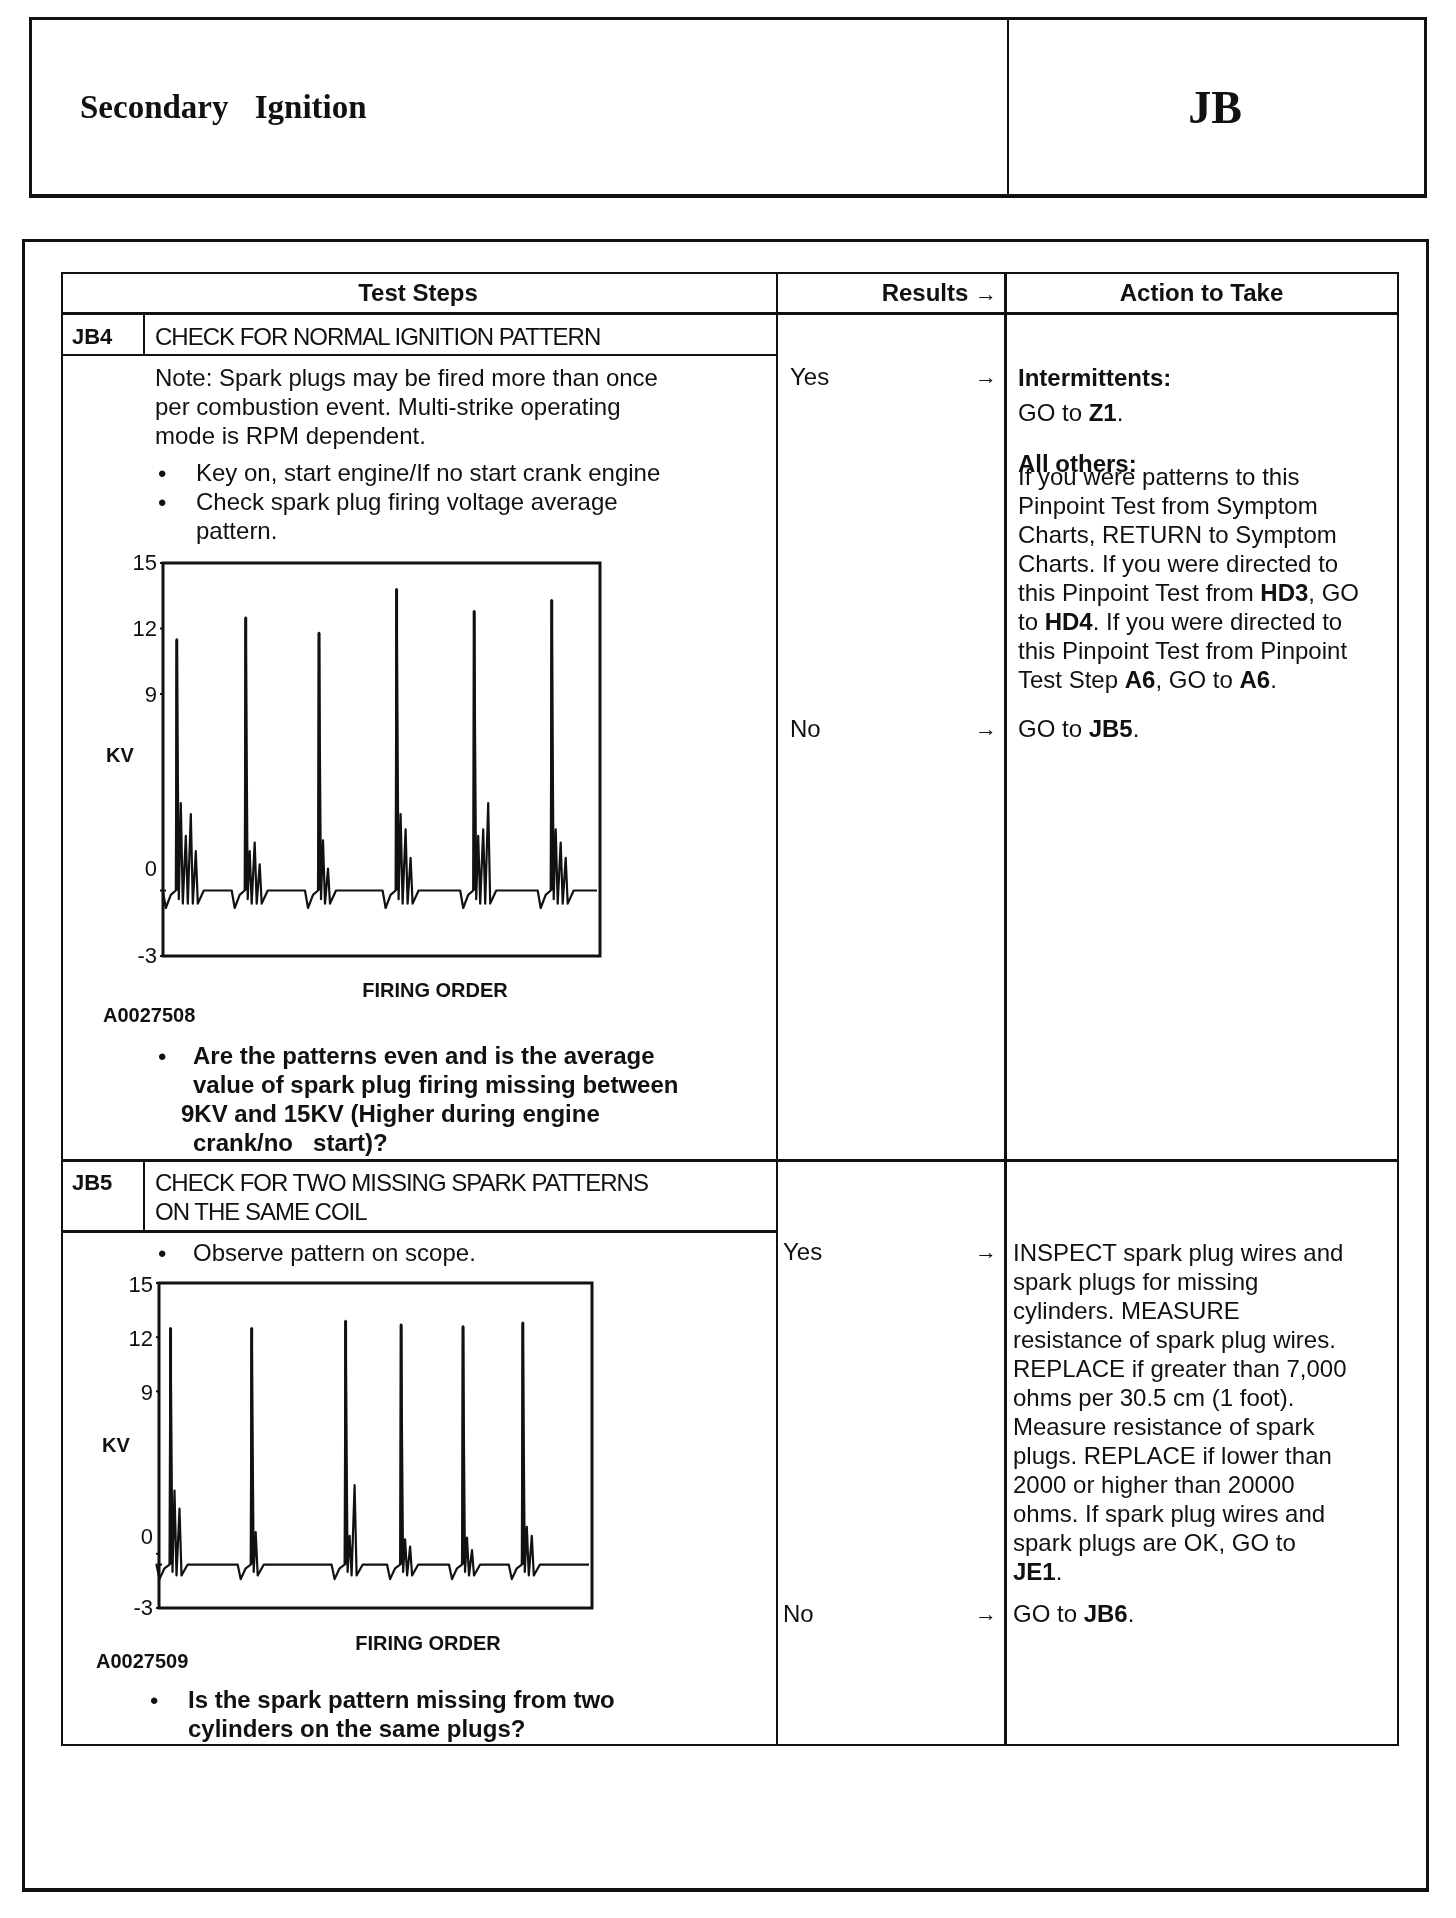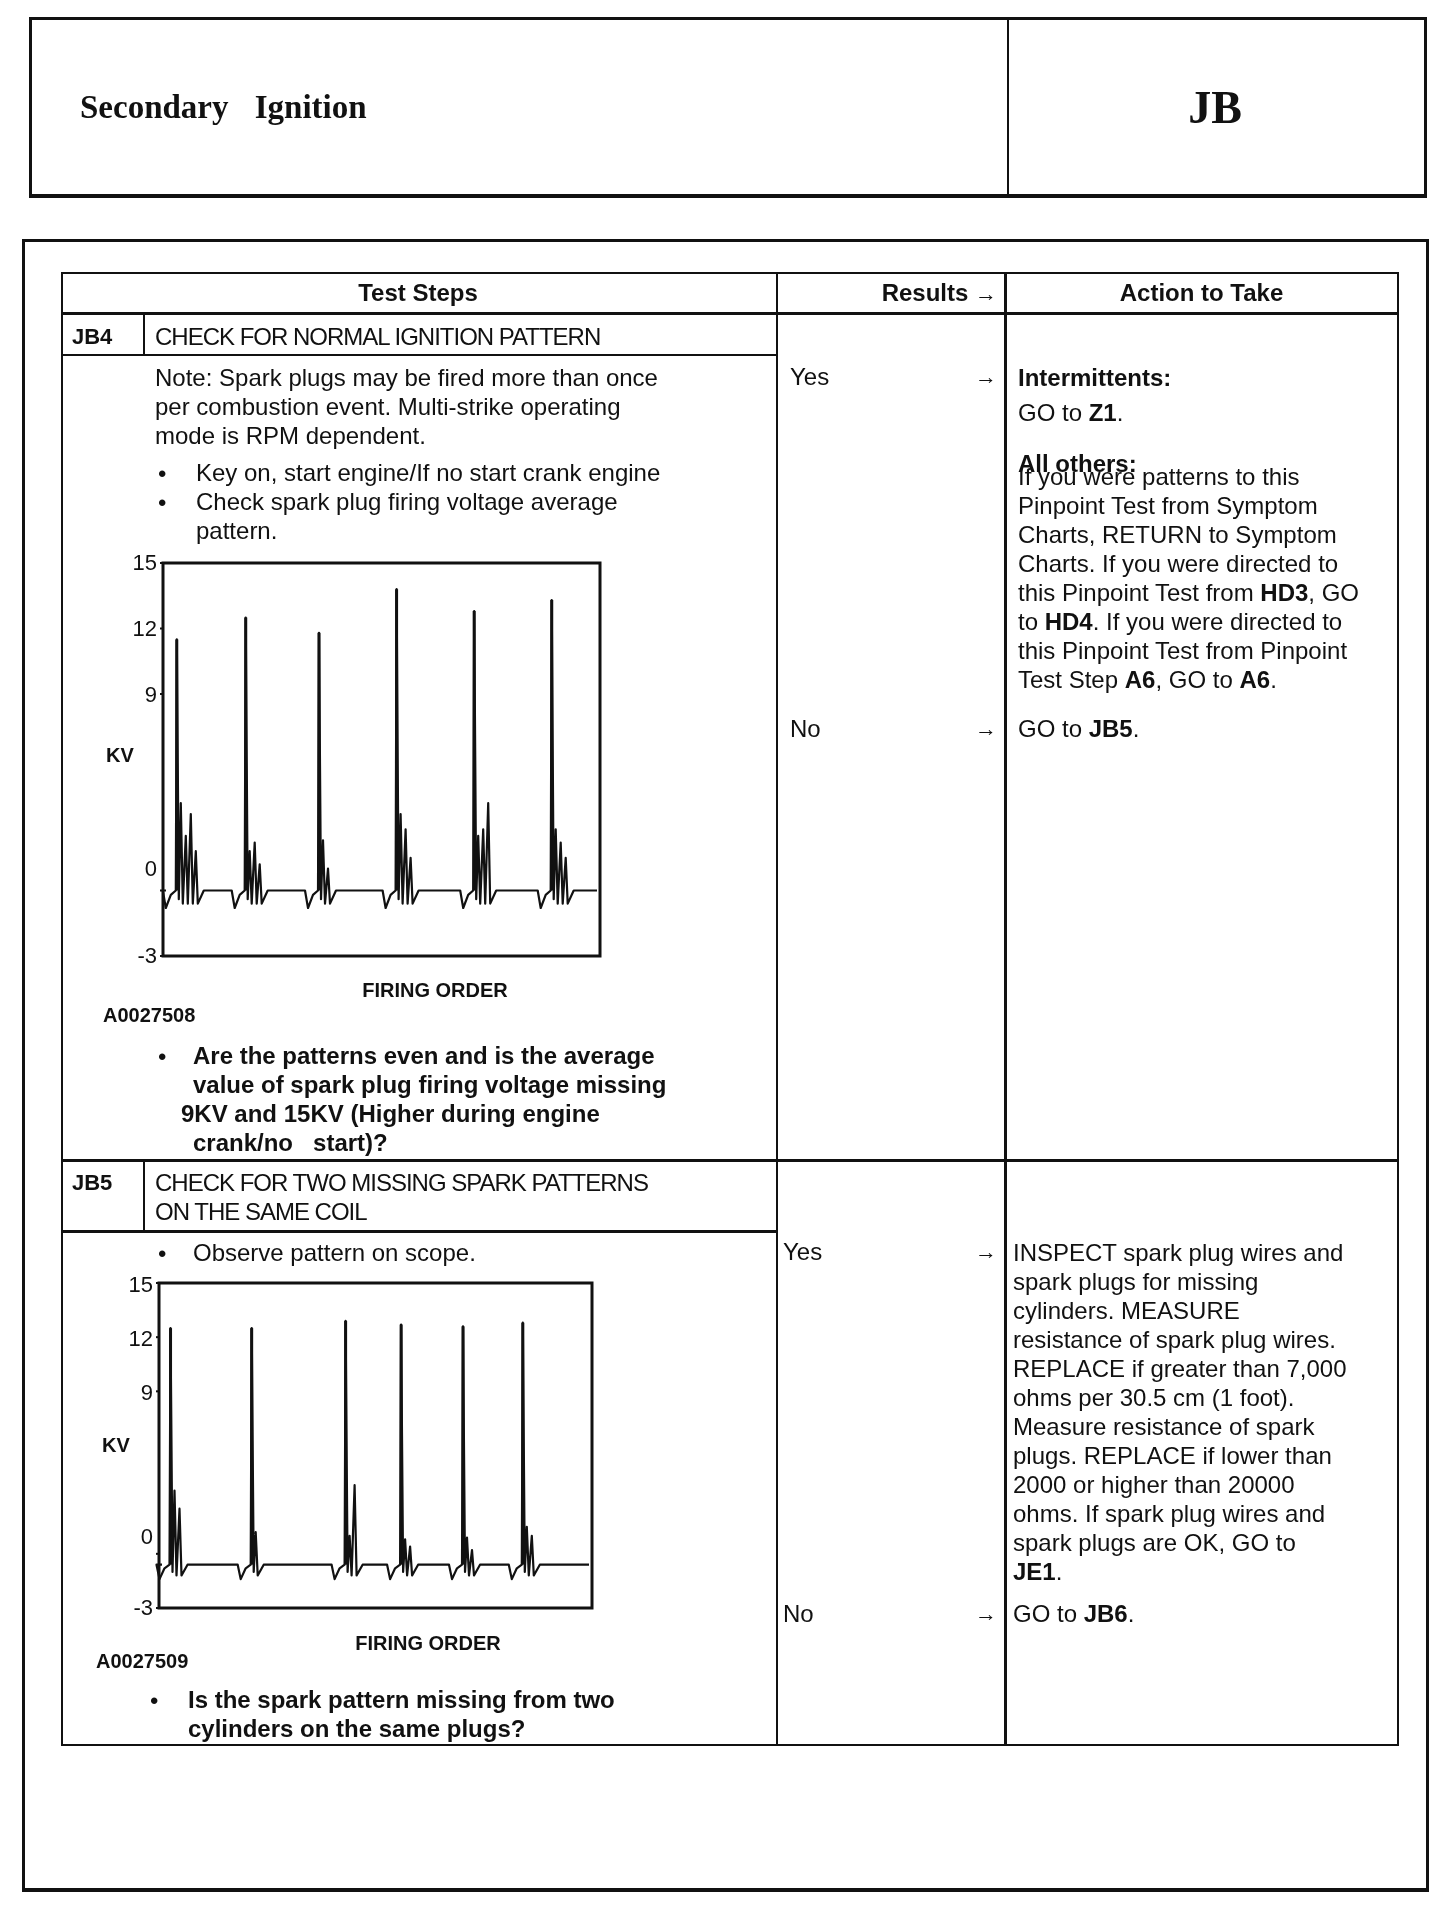--- a/index.html
+++ b/index.html
@@ -89,21 +89,21 @@
       <line x1="70" x2="74" y1="78.5" y2="78.5" stroke="#111" stroke-width="2"></line>
       <line x1="70" x2="74" y1="144" y2="144" stroke="#111" stroke-width="2"></line>
       <line x1="70" x2="74" y1="340.5" y2="340.5" stroke="#111" stroke-width="2"></line>
       <line x1="70" x2="74" y1="406" y2="406" stroke="#111" stroke-width="2"></line>
     </g>
 </svg>
 <div class="fig-id" style="left:103px; top:1004px;">A0027508</div>
 
 <span class="bullet" style="left:158px; top:1043px;">•</span>
 <div class="txt b" style="left:193px; top:1041px;">Are the patterns even and is the average</div>
-<div class="txt b" style="left:193px; top:1070px;">value of spark plug firing voltage missing</div>
+<div class="txt b" style="left:193px; top:1070px;">value of spark plug firing missing between</div>
 <div class="txt b" style="left:181px; top:1099px;">9KV and 15KV (Higher during engine</div>
 <div class="txt b" style="left:193px; top:1128px; white-space:pre;">crank/no   start)?</div>
 
 <div class="txt" style="left:790px; top:362px;">Yes</div>
 <span class="arrow" style="left:975px; top:364px;">→</span>
 <div class="txt" style="left:790px; top:714px;">No</div>
 <span class="arrow" style="left:975px; top:716px;">→</span>
 
 <div class="txt b" style="left:1018px; top:363px;">Intermittents:</div>
 <div class="txt" style="left:1018px; top:398px;"><span>GO to </span><span class="b">Z1</span><span>.</span></div>

